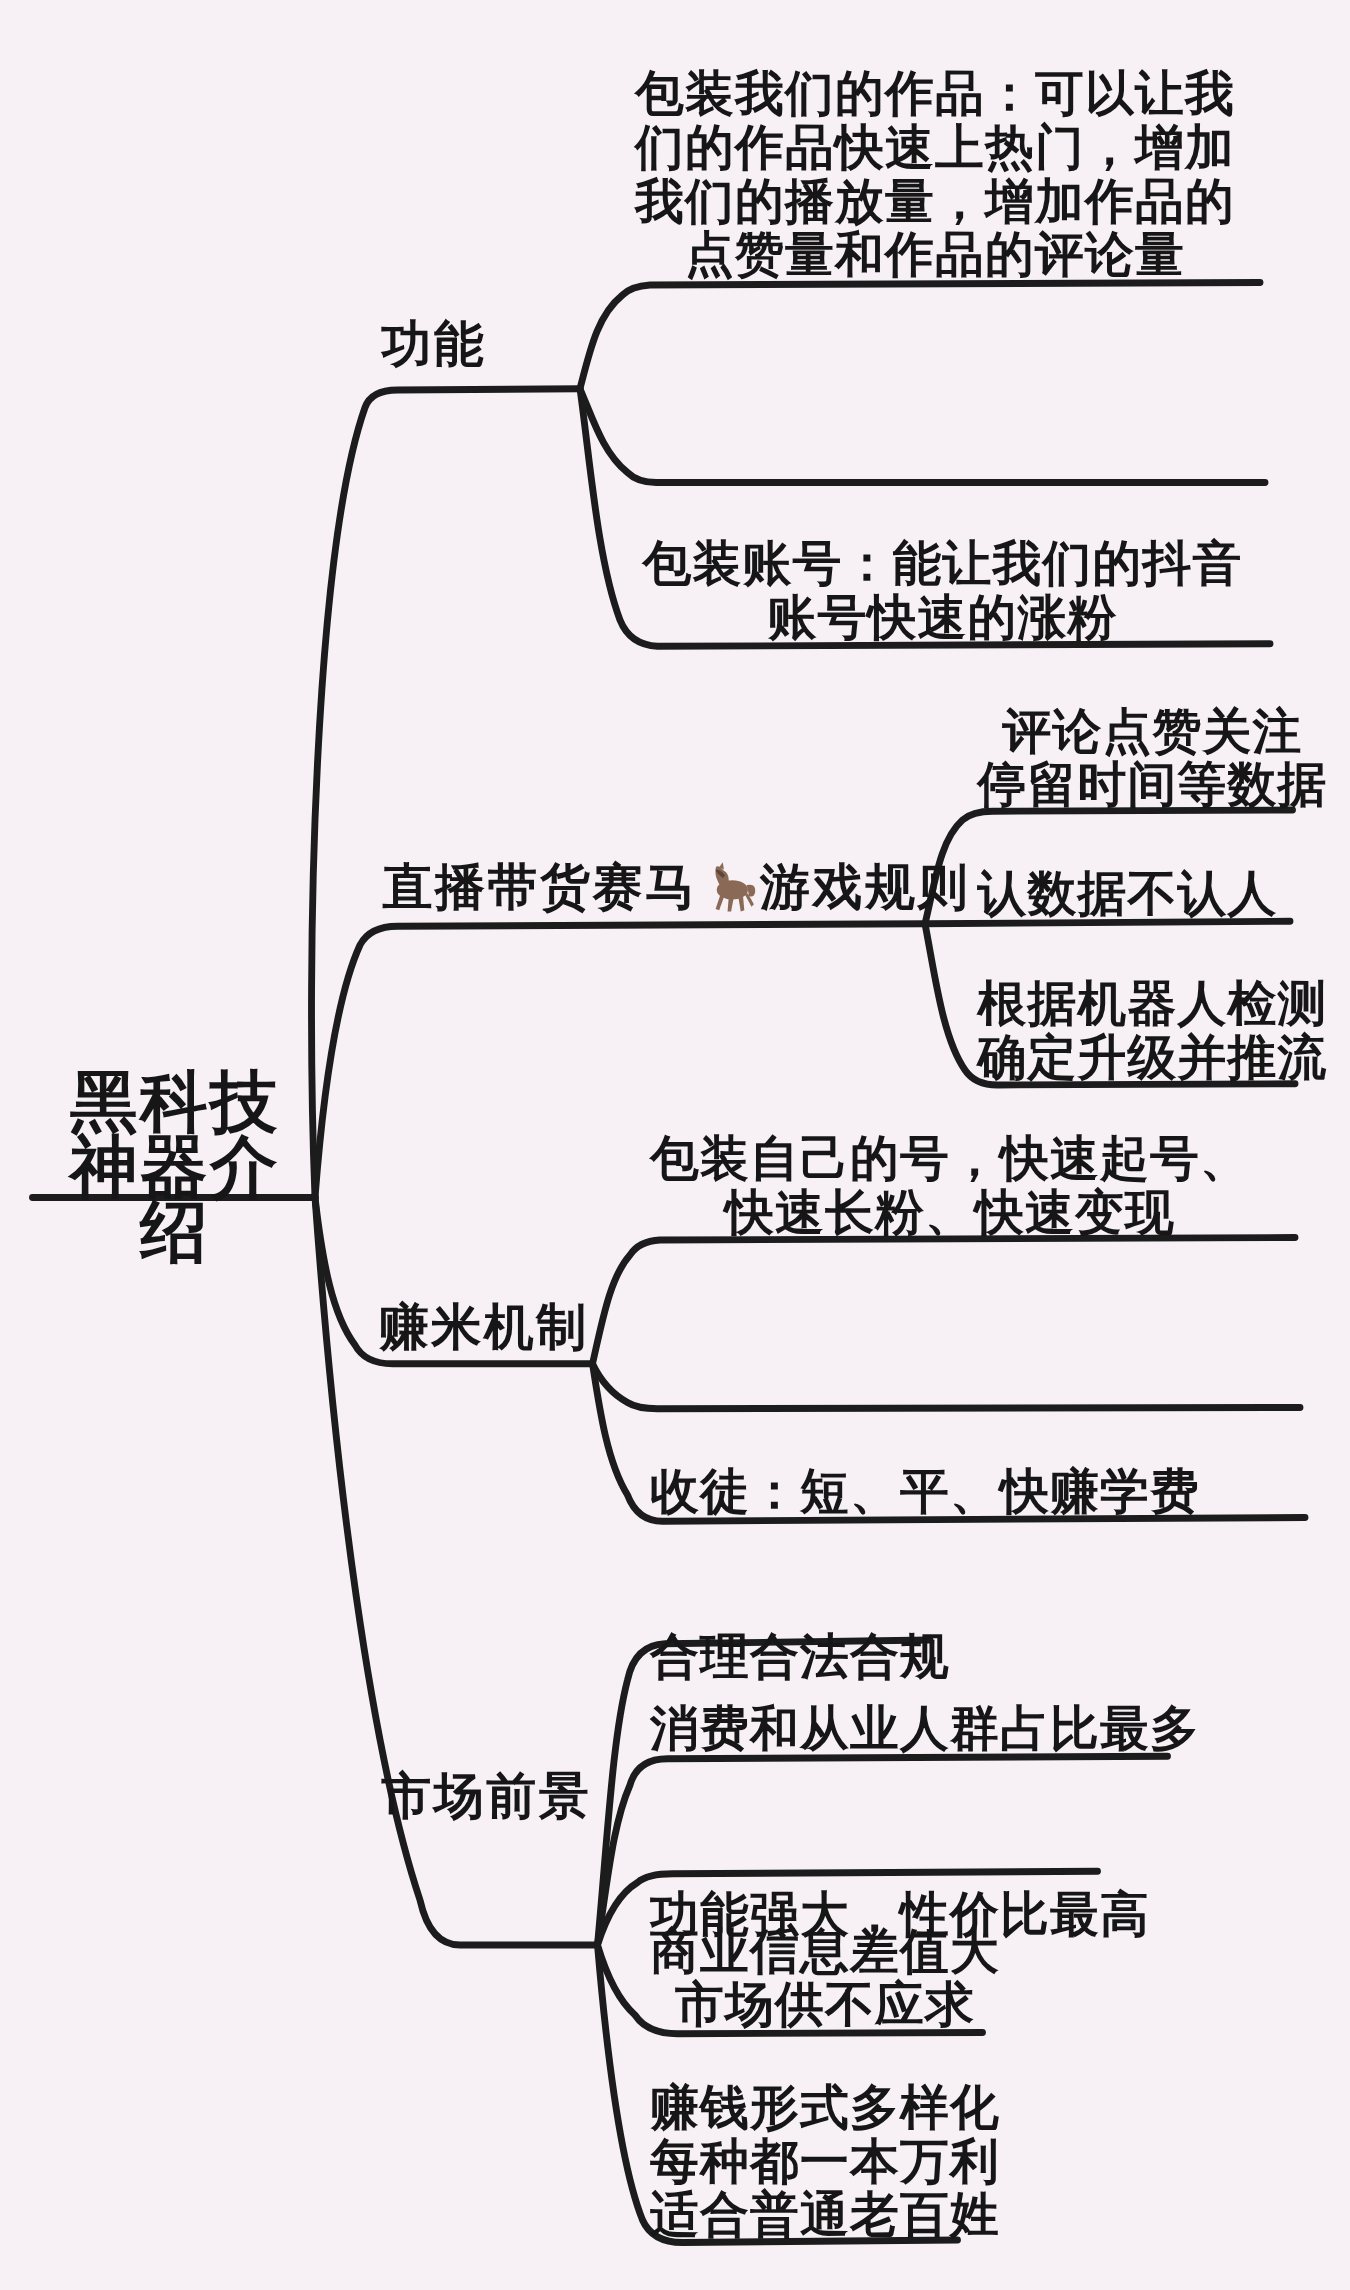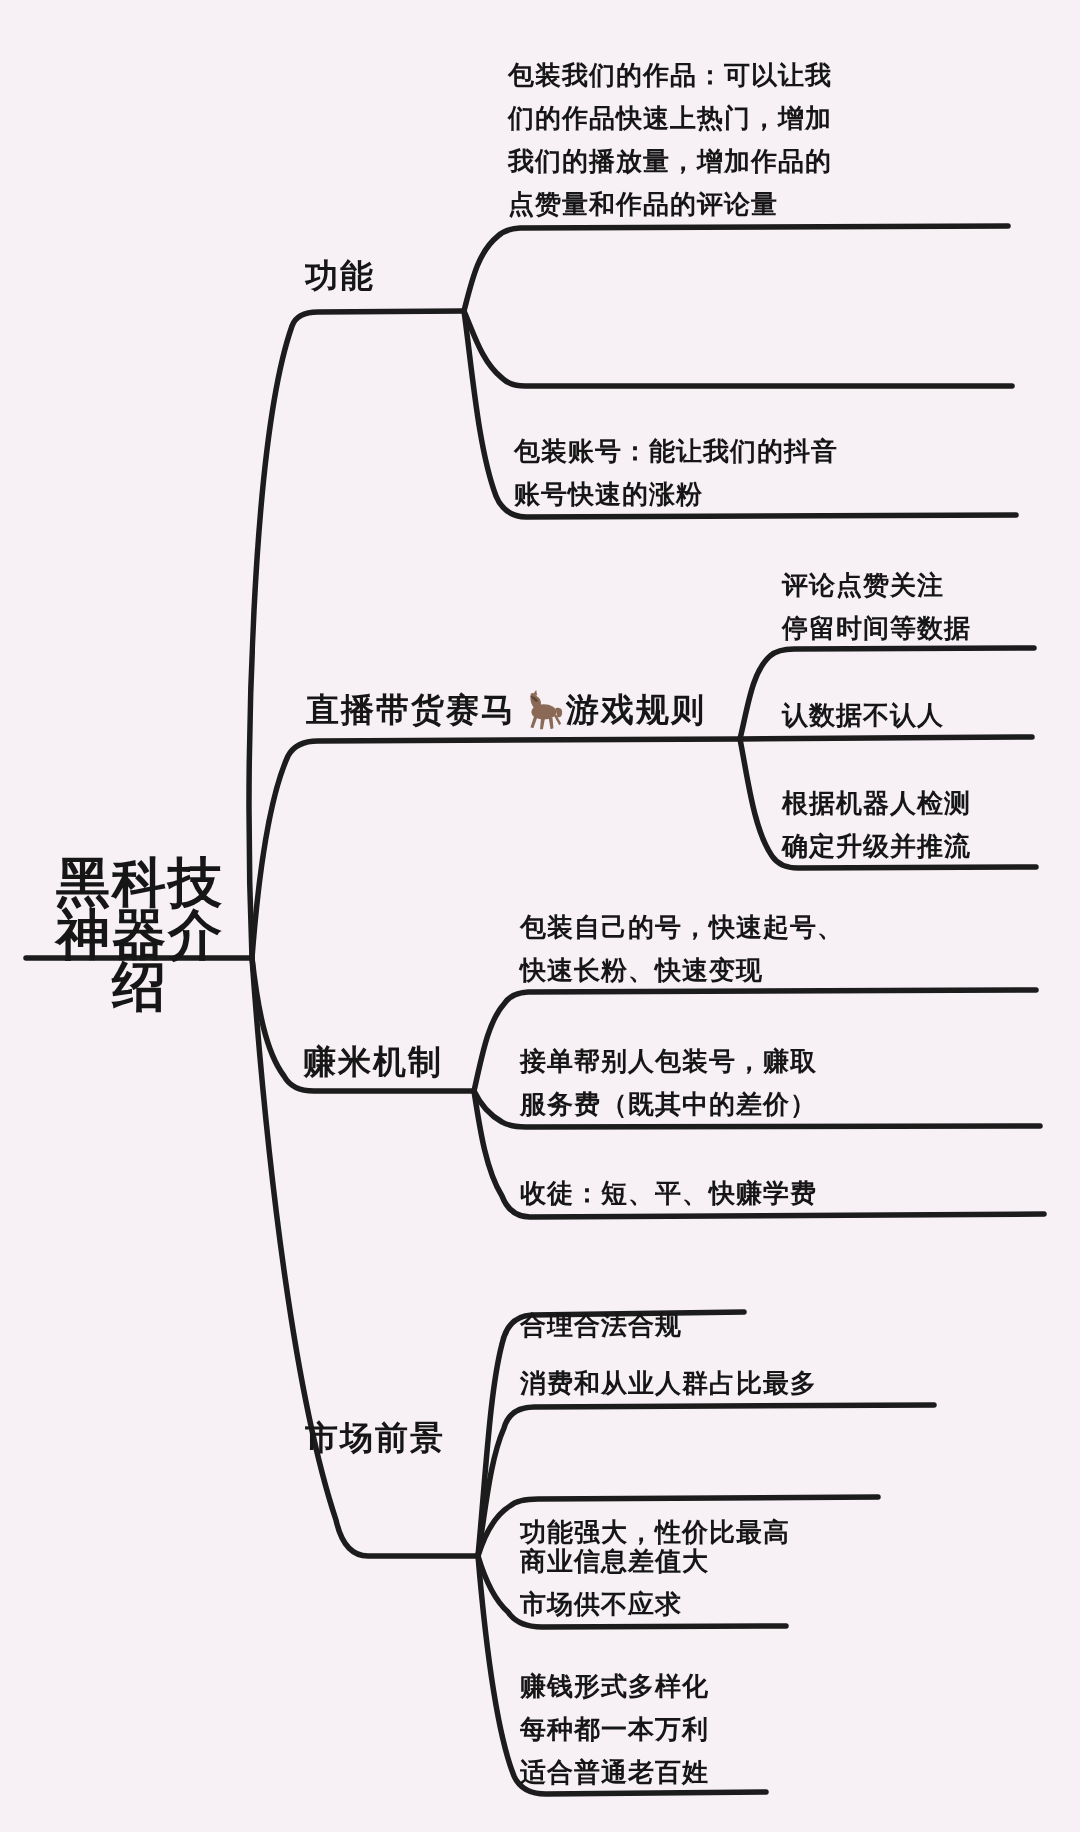--- a/index.html
+++ b/index.html
@@ -16,24 +16,24 @@
   .txt{
     position:absolute;
     font-weight:700;
     white-space:pre-line;
     letter-spacing:1px;
   }
   .root{
     font-size:54px;line-height:52px;text-align:center;width:220px;letter-spacing:2px;
   }
   .branch{
-    font-size:33px;line-height:48px;letter-spacing:2px;
+    font-size:40px;line-height:48px;letter-spacing:2px;
   }
   .leaf{
-    font-size:26px;line-height:43px;
+    font-size:39px;line-height:43px;text-align:center;
   }
   .b2wrap{display:flex;align-items:center;}
   .horse{width:46px;height:46px;display:inline-block;margin:0 2px;}
 </style>
 </head>
 <body>
 
 <div class="canvas">
 
   <svg class="lines" viewBox="0 0 1080 1832" aria-hidden="true">
@@ -105,22 +105,20 @@
   </div>
   <div class="txt leaf" style="left:782px;top:564px;">评论点赞关注
 停留时间等数据</div>
   <div class="txt leaf" style="left:782px;top:694px;">认数据不认人</div>
   <div class="txt leaf" style="left:782px;top:782px;">根据机器人检测
 确定升级并推流</div>
 
   <div class="txt branch" style="left:303px;top:1038px;">赚米机制</div>
   <div class="txt leaf" style="left:520px;top:906px;">包装自己的号，快速起号、
 快速长粉、快速变现</div>
-  <div class="txt leaf" style="left:520px;top:1040px;">接单帮别人包装号，赚取
-服务费（既其中的差价）</div>
   <div class="txt leaf" style="left:520px;top:1172px;">收徒：短、平、快赚学费</div>
 
   <div class="txt branch" style="left:305px;top:1417px;font-family:Liberation Mono, monospace;">市场前景</div>
   <div class="txt leaf" style="left:520px;top:1272px;margin-top:32px;">合理合法合规</div>
   <div class="txt leaf" style="left:520px;top:1362px;">消费和从业人群占比最多</div>
   <div class="txt leaf" style="left:520px;top:1511px;">功能强大，性价比最高</div>
   <div class="txt leaf" style="left:520px;top:1665px;">赚钱形式多样化
 每种都一本万利
 适合普通老百姓</div>
   <div class="txt leaf" style="left:520px;top:1540px;">商业信息差值大

